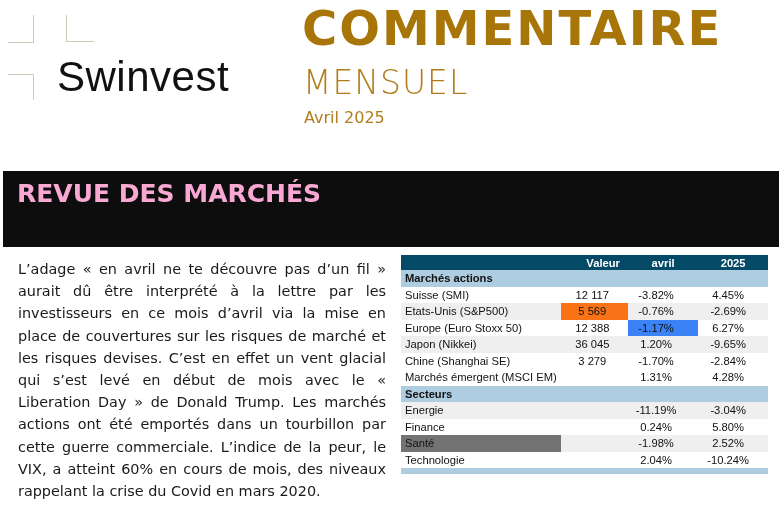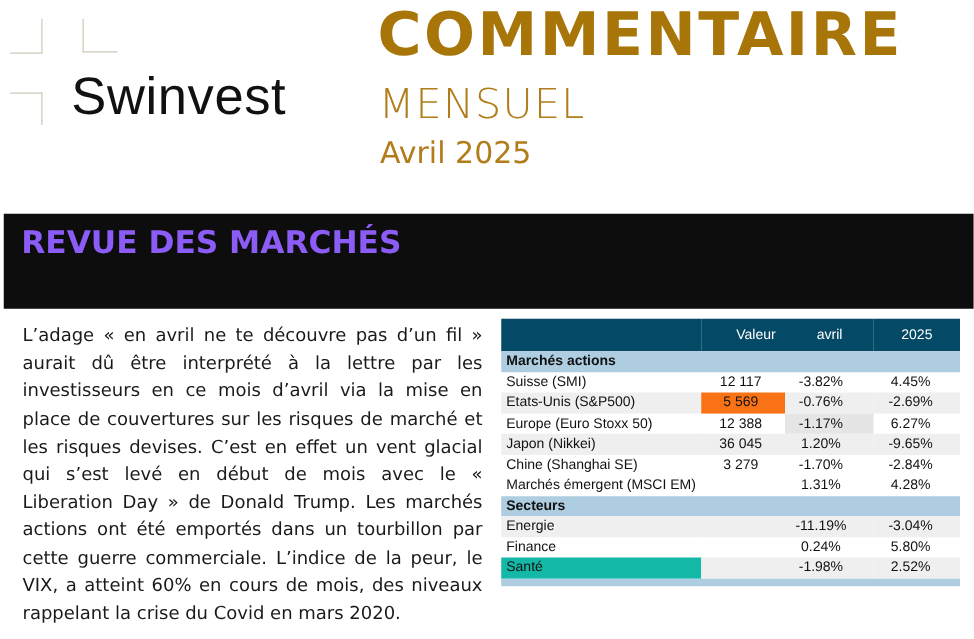--- a/index.html
+++ b/index.html
@@ -18,44 +18,44 @@
   .title-main {
     position: absolute; left: 302px; top: 4px; font-family: "DejaVu Sans", sans-serif;
     font-weight: bold; font-size: 48px; letter-spacing: 2px; line-height: 1; color: #a87509;
   }
   .title-sub {
     position: absolute; left: 303px; top: 66px; font-family: "DejaVu Sans", sans-serif;
     font-size: 33px; letter-spacing: 1px; line-height: 1; color: #b07d1a; font-weight: 300;
   }
   .title-date {
     position: absolute; left: 304px; top: 110px; font-family: "DejaVu Sans", sans-serif;
-    font-size: 24px; line-height: 1; color: #b07d1a;
+    font-size: 16px; line-height: 1; color: #b07d1a;
   }
   .banner {
     position: absolute; left: 3px; top: 171px; width: 776px; height: 76px; background: #0d0d0d;
   }
   .banner-title {
     position: absolute; left: 14px; top: 8px; font-family: "DejaVu Sans", sans-serif; font-weight: bold;
-    font-size: 25px; color: #8b5cf6; letter-spacing: 0px; line-height: 1.2;
+    font-size: 25px; color: #f9a8d4; letter-spacing: 0px; line-height: 1.2;
   }
   .banner-sub {
     position: absolute; left: 13px; top: 49px; font-family: "DejaVu Sans", sans-serif; font-weight: bold;
     font-size: 14px; color: #ffffff;
   }
   .body-text {
     position: absolute; left: 18px; top: 258px; width: 368px; font-family: "DejaVu Sans", sans-serif;
     font-size: 14.4px; line-height: 22.2px; text-align: justify; color: #1a1a1a;
   }
   .body-text p { margin: 0 0 13px 0; }
   .market-table {
     position: absolute; left: 401px; top: 255px; width: 367px; border-collapse: collapse;
     font-family: "Liberation Sans", sans-serif; font-size: 11.2px; color: #111;
   }
   .market-table th {
-    background: #044966; color: #ffffff; font-weight: normal; height: 26px; padding: 0 4px;
+    background: #044966; color: #ffffff; font-weight: bold; height: 15px; padding: 0 4px;
     text-align: right; font-size: 11.2px;
   }
   .market-table th.h-name { text-align: left; }
   .market-table th.h-val { width: 60px; padding-right: 8px; text-align: right; }
   .market-table th.h-apr { width: 64px; text-align: center; }
   .market-table th.h-ytd { width: 64px; text-align: center; }
   .market-table td { height: 16.5px; padding: 0 4px; white-space: nowrap; }
   .market-table tr.section td { background: #aecde0; font-weight: bold; }
   .market-table tr.row:nth-child(even) td { background: #efefef; }
   .market-table tr.row td.num { text-align: center; }
@@ -106,21 +106,21 @@
       </tr>
       <tr class="row">
         <td style="background: rgb(239, 239, 239);">Etats-Unis (S&amp;P500)</td>
         <td class="num val" style="background: #f97316;">5 569</td>
         <td class="num apr" style="background: rgb(239, 239, 239);">-0.76%</td>
         <td class="num ytd" style="background: rgb(239, 239, 239);">-2.69%</td>
       </tr>
       <tr class="row">
         <td style="background: rgb(255, 255, 255);">Europe (Euro Stoxx 50)</td>
         <td class="num val" style="background: rgb(255, 255, 255);">12 388</td>
-        <td class="num apr" style="background: #e5e5e5;">-1.17%</td>
+        <td class="num apr" style="background: #3b82f6;">-1.17%</td>
         <td class="num ytd" style="background: rgb(255, 255, 255);">6.27%</td>
       </tr>
       <tr class="row">
         <td style="background: rgb(239, 239, 239);">Japon (Nikkei)</td>
         <td class="num val" style="background: rgb(239, 239, 239);">36 045</td>
         <td class="num apr" style="background: rgb(239, 239, 239);">1.20%</td>
         <td class="num ytd" style="background: rgb(239, 239, 239);">-9.65%</td>
       </tr>
       <tr class="row">
         <td style="background: rgb(255, 255, 255);">Chine (Shanghai SE)</td>
@@ -143,22 +143,28 @@
         <td class="num apr" style="background: rgb(239, 239, 239);">-11.19%</td>
         <td class="num ytd" style="background: rgb(239, 239, 239);">-3.04%</td>
       </tr>
       <tr class="row">
         <td style="background: rgb(255, 255, 255);">Finance</td>
         <td class="num val" style="background: rgb(255, 255, 255);"></td>
         <td class="num apr" style="background: rgb(255, 255, 255);">0.24%</td>
         <td class="num ytd" style="background: rgb(255, 255, 255);">5.80%</td>
       </tr>
       <tr class="row">
-        <td style="background: #14b8a6;">Santé</td>
+        <td style="background: #737373;">Santé</td>
         <td class="num val" style="background: rgb(239, 239, 239);"></td>
         <td class="num apr" style="background: rgb(239, 239, 239);">-1.98%</td>
         <td class="num ytd" style="background: rgb(239, 239, 239);">2.52%</td>
+      </tr>
+      <tr class="row">
+        <td style="background: rgb(255, 255, 255);">Technologie</td>
+        <td class="num val" style="background: rgb(255, 255, 255);"></td>
+        <td class="num apr" style="background: rgb(255, 255, 255);">2.04%</td>
+        <td class="num ytd" style="background: rgb(255, 255, 255);">-10.24%</td>
       </tr>
       <tr class="stub">
         <td colspan="4"></td>
       </tr>
     </tbody>
 </table>
 
 </body></html>

